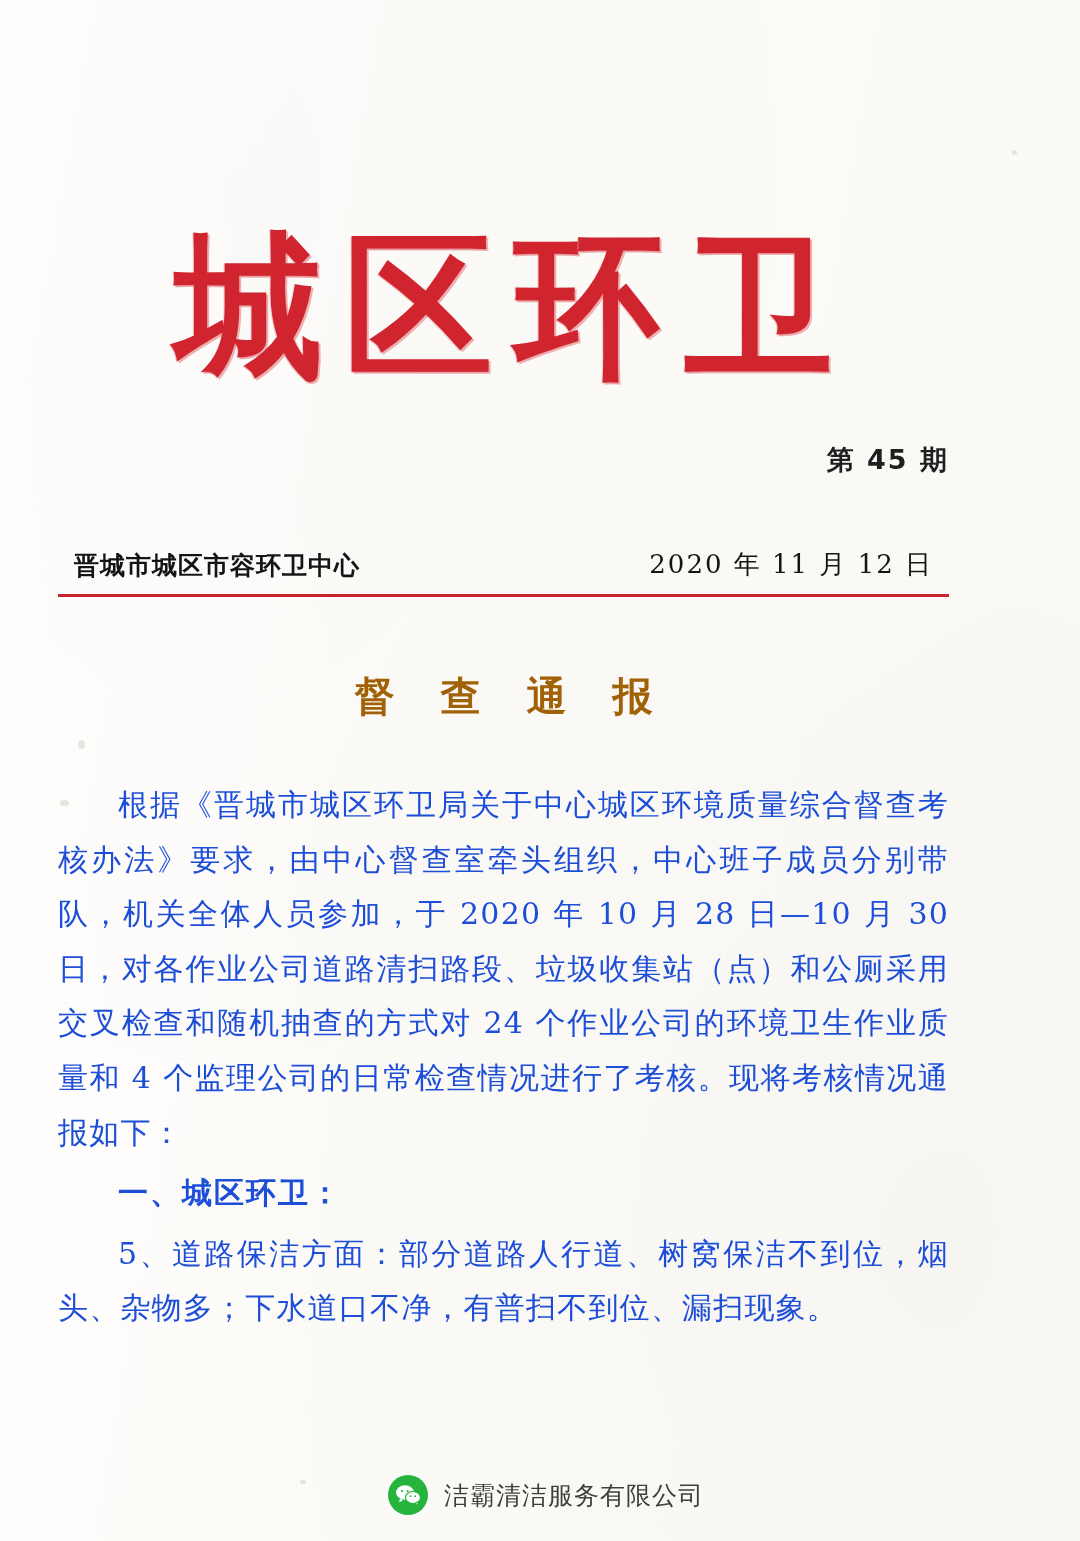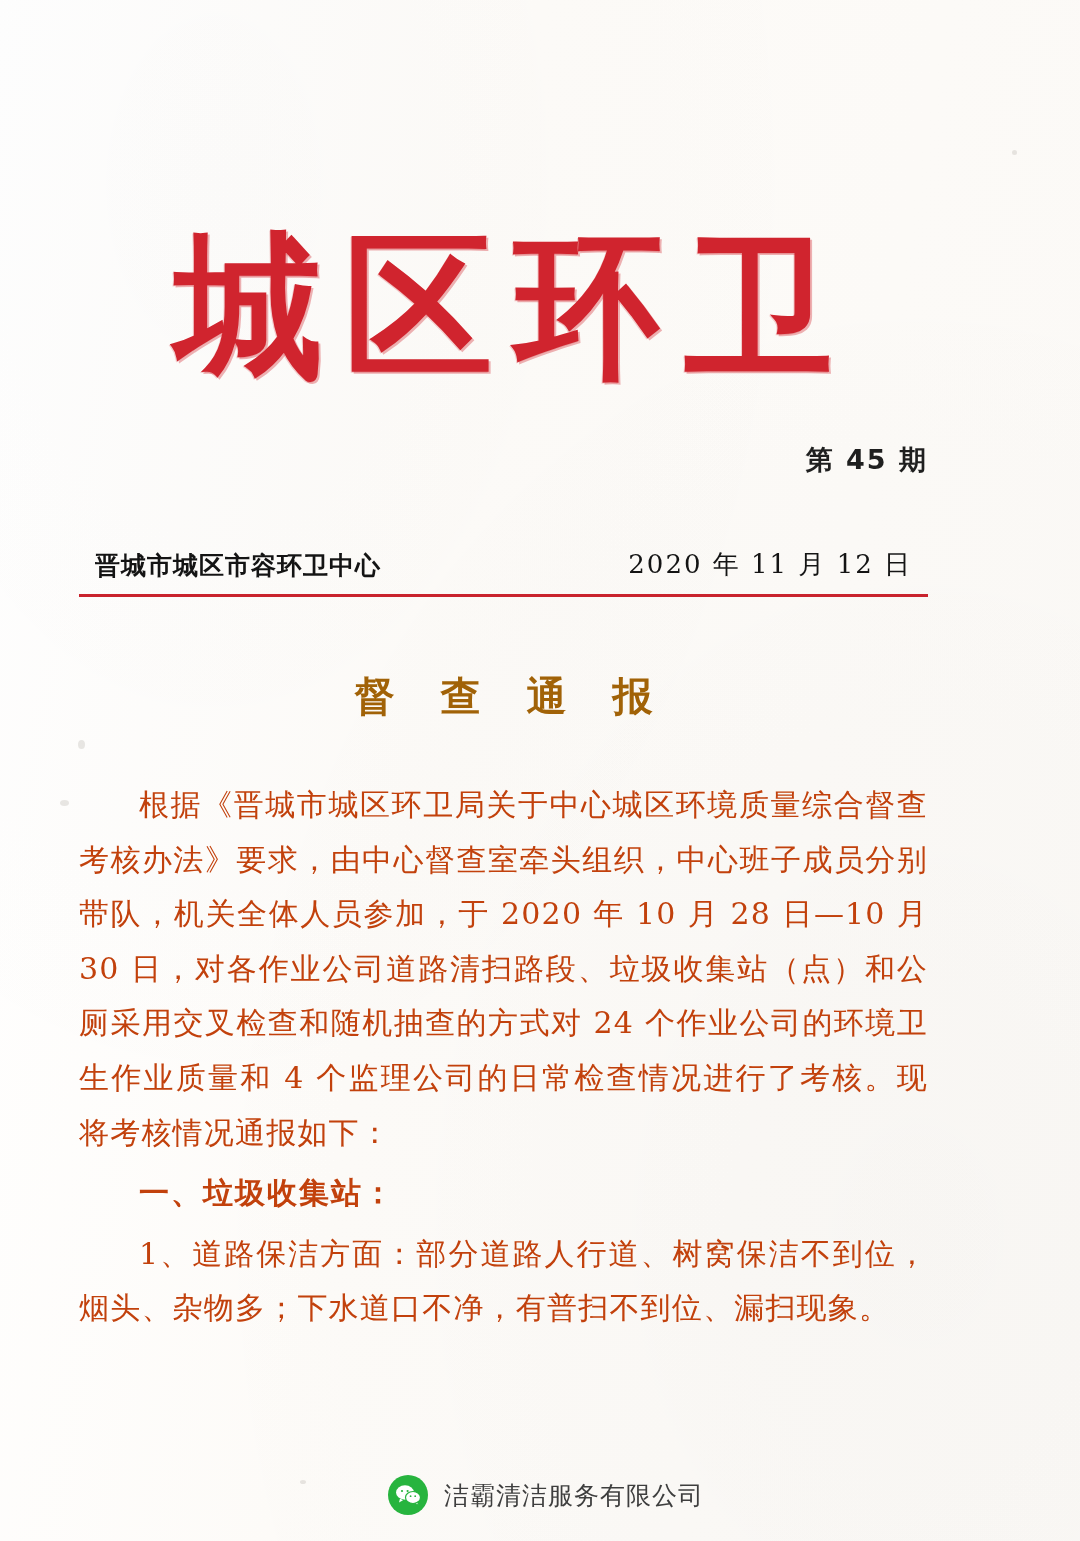--- a/index.html
+++ b/index.html
@@ -31,21 +31,21 @@
     background: rgba(120,110,100,0.16);
     border-radius: 50%;
     pointer-events: none;
   }
 
   .page {
     position: relative;
     width: 1007px;
     height: 1541px;
     box-sizing: border-box;
-    padding: 0 79px;
+    padding: 0 58px;
   }
 
   
   .masthead {
     text-align: center;
     padding-top: 232px;
   }
   .masthead-title {
     color: #d0242e;
     font-family: "DejaVu Serif", "Liberation Serif", serif;
@@ -104,21 +104,21 @@
     text-indent: 16px;
     font-family: "DejaVu Sans", "Liberation Sans", sans-serif;
     color: #a16207;
   }
 
   .body-text {
     margin-top: 54px;
     font-size: 30px;
     line-height: 1.82;
     letter-spacing: 1.2px;
-    color: #c2410c;
+    color: #1d4ed8;
     text-align: justify;
     font-family: "DejaVu Serif", "Liberation Serif", serif;
   }
   .body-text p {
     margin: 0 0 6px 0;
   }
   .indent {
     text-indent: 60px;
   }
   .section-heading {
@@ -177,22 +177,22 @@
 
   <div class="meta-row">
     <div class="meta-left">晋城市城区市容环卫中心</div>
     <div class="meta-right">2020 年 11 月 12 日</div>
   </div>
 
   <div class="doc-title">督 查 通 报</div>
 
   <div class="body-text">
     <p class="indent">根据《晋城市城区环卫局关于中心城区环境质量综合督查考核办法》要求，由中心督查室牵头组织，中心班子成员分别带队，机关全体人员参加，于 2020 年 10 月 28 日—10 月 30 日，对各作业公司道路清扫路段、垃圾收集站（点）和公厕采用交叉检查和随机抽查的方式对 24 个作业公司的环境卫生作业质量和 4 个监理公司的日常检查情况进行了考核。现将考核情况通报如下：</p>
-    <p class="section-heading">一、垃圾收集站：</p>
-    <p class="indent">1、道路保洁方面：部分道路人行道、树窝保洁不到位，烟头、杂物多；下水道口不净，有普扫不到位、漏扫现象。</p>
+    <p class="section-heading">一、城区环卫：</p>
+    <p class="indent">5、道路保洁方面：部分道路人行道、树窝保洁不到位，烟头、杂物多；下水道口不净，有普扫不到位、漏扫现象。</p>
   </div>
 
 </div>
 
 <div class="footer-badge">
   <span class="wechat-icon">
     <svg width="26" height="22" viewBox="0 0 26 22" aria-hidden="true">
       <ellipse cx="10" cy="8.5" rx="9" ry="7.2" fill="#ffffff"></ellipse>
       <path d="M5 14.5 L4 18.5 L8 16.2 Z" fill="#ffffff"></path>
       <ellipse cx="18" cy="13.5" rx="7.5" ry="6" fill="#ffffff" stroke="#27b43e" stroke-width="1.2"></ellipse>

